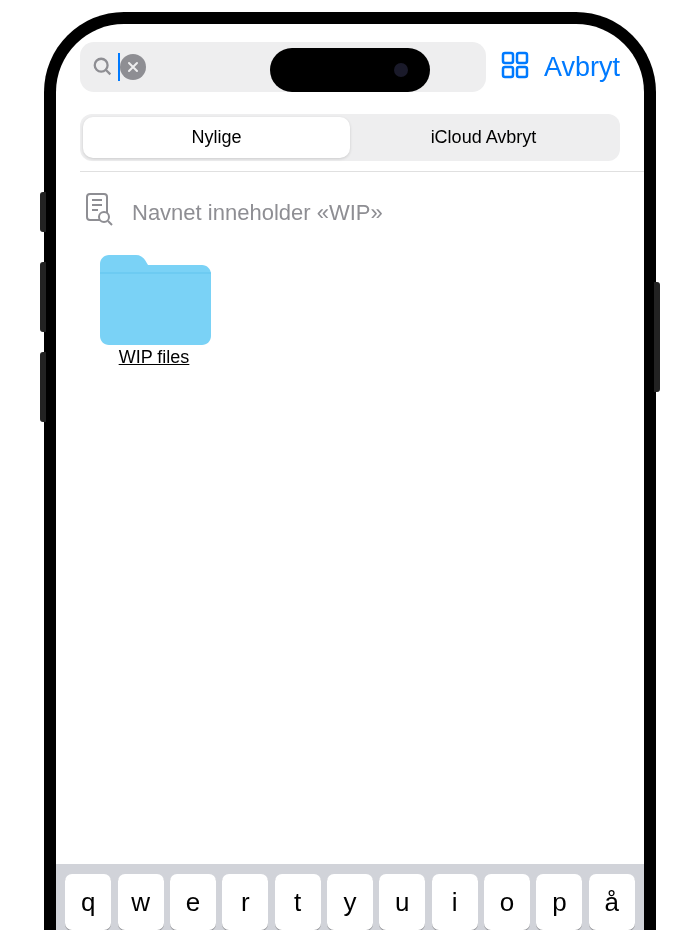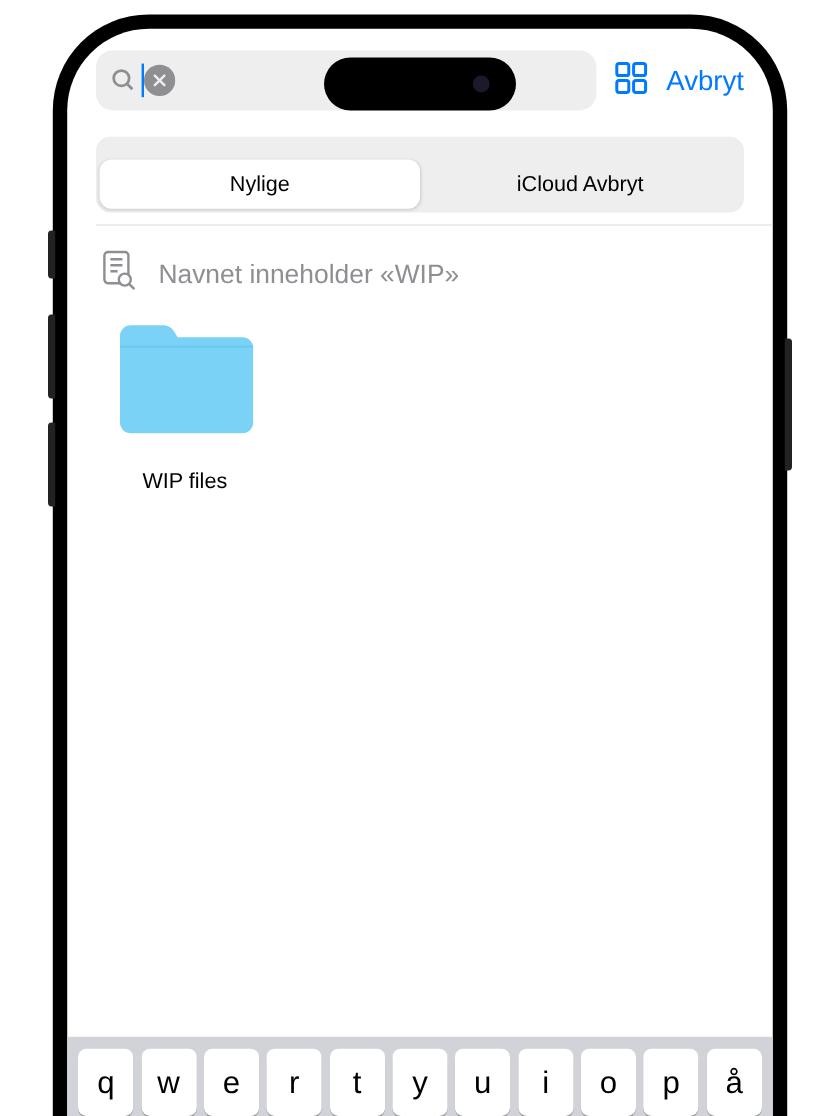--- a/index.html
+++ b/index.html
@@ -95,38 +95,38 @@
       flex:1; border:none; background:transparent; font-size:24px; outline:none; color:#000;
     }
     .text-cursor {
       width:2px; height:28px; background:#007aff; margin-left:-4px; animation:blink 1s infinite;
     }
     @keyframes blink{50%{opacity:0;}}
     .clear-btn {
       width:26px;height:26px;background:#8e8e93;border-radius:50%;display:flex;align-items:center;justify-content:center;color:#eeeeef;font-size:16px;
     }
     .view-toggle { color:#007aff; }
-    .cancel-btn { color:#007aff; font-size:23px; }
+    .cancel-btn { color:#007aff; font-size:27px; }
     .segmented {
       display:flex; margin:8px 24px 10px; background:#eeeeef; border-radius:12px; padding:3px;
     }
     .segmented-item {
-      flex:1; text-align:center; padding:10px 0; font-size:18px; font-weight:500; color:#000; border-radius:10px;margin-top:16px;
+      flex:1; text-align:center; padding:10px 0; font-size:18px; font-weight:500; color:#000; border-radius:10px;
     }
     .segmented-item.active {
       background:#fff; box-shadow:0 1px 3px rgba(0,0,0,0.15);
     }
     .divider{height:1px;background:#e0e0e0;margin:6px 0 0 24px;}
     .suggestion-row {
       display:flex; align-items:flex-end; gap:18px; padding:20px 28px;
     }
     .doc-search-icon{color:#8e8e93;}
     .suggestion-text{color:#8e8e93;font-size:22px;}
     .results { padding: 6px 28px; }
-    .folder-item { display:inline-flex; flex-direction:column; align-items:center; width:140px; gap:28px;}
+    .folder-item { display:inline-flex; flex-direction:column; align-items:center; width:140px; gap:0;text-decoration:underline;}
     .folder-icon { width:120px; height:95px; }
     .folder-label { font-size:18px; color:#000; text-align:center;}
     .keyboard {
       position:absolute; bottom:0; left:0; right:0; background:#d1d3d9; padding:10px 6px 0; display:flex; justify-content:space-around;
     }
     .key {
       background:#fff; border-radius:7px; width:46px; height:56px; display:flex; align-items:center; justify-content:center; font-size:26px; box-shadow:0 1px 0 rgba(0,0,0,0.3); color:#000;
     }
   </style>
 </head>

